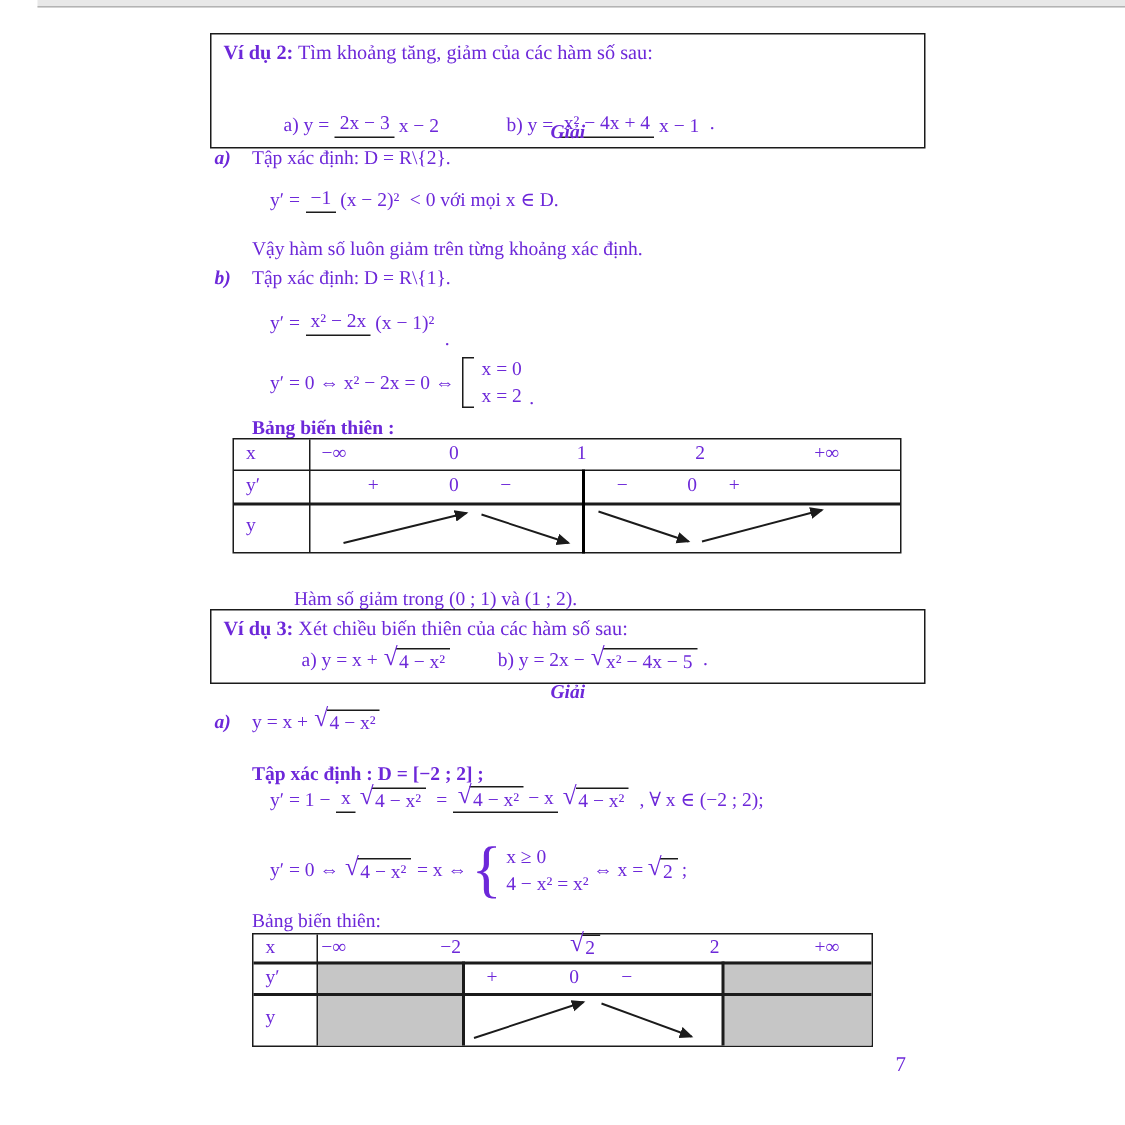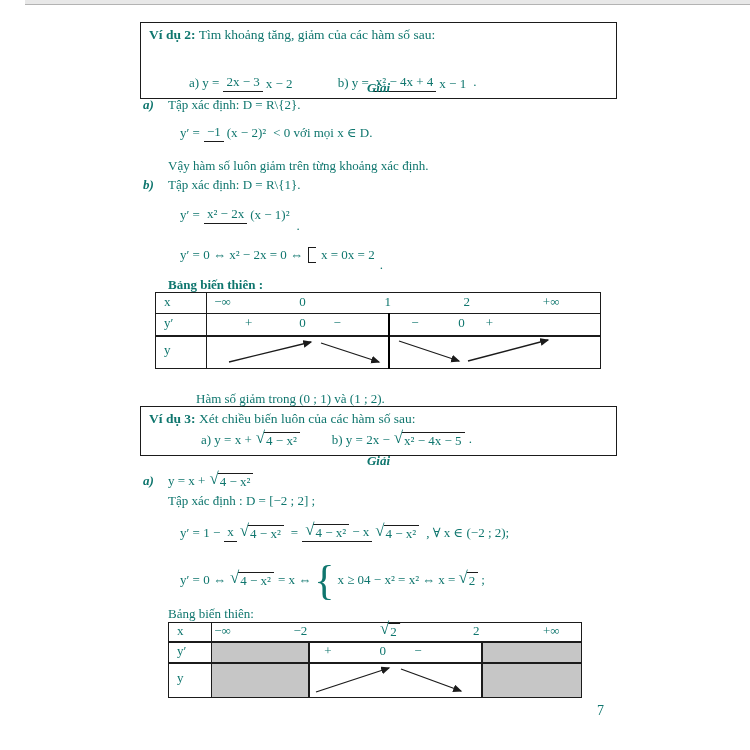--- a/index.html
+++ b/index.html
@@ -1,19 +1,19 @@
 <!DOCTYPE html>
 <html><head>
 <meta charset="utf-8">
 <style>
   html,body { margin:0; padding:0; }
   .page {
     position:relative; width:750px; height:750px; background:#ffffff;
     font-family:"Liberation Serif","DejaVu Serif",serif;
-    font-size:13px; color:#0f766e; overflow:hidden;
+    font-size:13px; color:#6d28d9; overflow:hidden;
   }
   .line { position:absolute; white-space:nowrap; }
   .fline { position:absolute; display:flex; align-items:center; white-space:nowrap; }
   .lbl { font-style:italic; font-weight:bold; display:inline-block; width:25px; }
   .boldbit { font-weight:bold; }
   .center-head { position:absolute; left:140px; width:477px; text-align:center; font-weight:bold; font-style:italic; }
 
   .exbox {
     position:absolute; left:140px; width:477px; box-sizing:border-box;
     border:1.6px solid #1b1b1b; padding:4px 8px 6px; background:#fff;
@@ -24,21 +24,21 @@
   .frac { display:inline-flex; flex-direction:row; align-items:center; margin:0 4px; text-align:center; line-height:1.25; }
   .frac > .num { align-self:stretch; border-bottom:1.2px solid #1b1b1b; padding:0 3px 1px; display:flex; justify-content:center; align-items:flex-end; }
   .frac > .den { padding:1px 3px 0; display:flex; justify-content:center; }
 
   .sqrt { display:inline-flex; align-items:flex-start; line-height:1.15; }
   .sqrt > .sg { font-size:1.3em; line-height:1; margin-right:-1px; transform:translateY(-2px); }
   .sqrt > .rd { border-top:1.2px solid #1b1b1b; padding:1px 3px 0 2px; }
 
   .sqbr-cases { display:inline-flex; align-items:center; margin:0 5px; }
   .sqbr { align-self:stretch; width:7px; border:1.6px solid #1b1b1b; border-right:none; margin-right:5px; }
-  .cases-col { display:inline-flex; flex-direction:row; row-gap:2px; line-height:1.2; }
+  .cases-col { display:inline-flex; flex-direction:column; row-gap:2px; line-height:1.2; }
   .brace-cases { display:inline-flex; align-items:center; margin:0 3px; }
   .brace { font-size:42px; line-height:34px; font-weight:400; margin-right:3px; }
   .tail-low { align-self:flex-end; padding-bottom:2px; }
 
   .vtable { position:absolute; box-sizing:border-box; border:1.6px solid #1b1b1b; background:#fff; }
   .hline { position:absolute; left:0; right:0; height:1.5px; background:#1b1b1b; }
   .vline { position:absolute; width:1.3px; background:#1b1b1b; }
   .vthick { position:absolute; width:2.4px; background:#000; }
   .t-label { position:absolute; left:8px; }
   .tval { position:absolute; transform:translateX(-50%); }
@@ -152,21 +152,21 @@
       <line x1="115" y1="7" x2="173" y2="26" stroke="#1b1b1b" stroke-width="1.3" marker-end="url(#ah1)"></line>
       <line x1="193" y1="5" x2="253" y2="25" stroke="#1b1b1b" stroke-width="1.3" marker-end="url(#ah1)"></line>
       <line x1="262" y1="25" x2="342" y2="4" stroke="#1b1b1b" stroke-width="1.3" marker-end="url(#ah1)"></line>
     </svg>
   </div>
 
   <div class="line" style="left:196px; top:391px;">Hàm số giảm trong (0 ; 1) và (1 ; 2).</div>
 
   <div class="exbox" style="top:406px;">
     <div class="title-row">
-      <span class="boldbit">Ví dụ 3:</span><span> Xét chiều biến luôn của các hàm số sau:</span>
+      <span class="boldbit">Ví dụ 3:</span><span> Xét chiều biến thiên của các hàm số sau:</span>
     </div>
     <div class="formula-row" style="padding-left:52px;">
       <span>a) y = x +</span>
       <span class="sqrt" style="margin-left:4px;">
         <span class="sg">√</span>
         <span class="rd">4 − x²</span>
       </span>
       <span style="width:32px;"></span>
       <span>b) y = 2x −</span>
       <span class="sqrt" style="margin-left:4px;">
@@ -181,21 +181,21 @@
 
   <div class="fline" style="left:143px; top:470px; height:22px;">
     <span class="lbl">a)</span>
     <span>y = x +</span>
     <span class="sqrt" style="margin-left:4px;">
       <span class="sg">√</span>
       <span class="rd">4 − x²</span>
     </span>
   </div>
 
-  <div class="line" style="left:168px; top:493px;">Tập xác định : D = [−2 ; 2] ;</div>
+  <div class="line" style="left:168px; top:508px;font-weight:bold;">Tập xác định : D = [−2 ; 2] ;</div>
 
   <div class="fline" style="left:180px; top:509px; height:48px;">
     <span>y′ = 1 −</span>
     <span class="frac">
       <span class="num">x</span>
       <span class="den">
         <span class="sqrt">
           <span class="sg">√</span>
           <span class="rd">4 − x²</span>
         </span>

